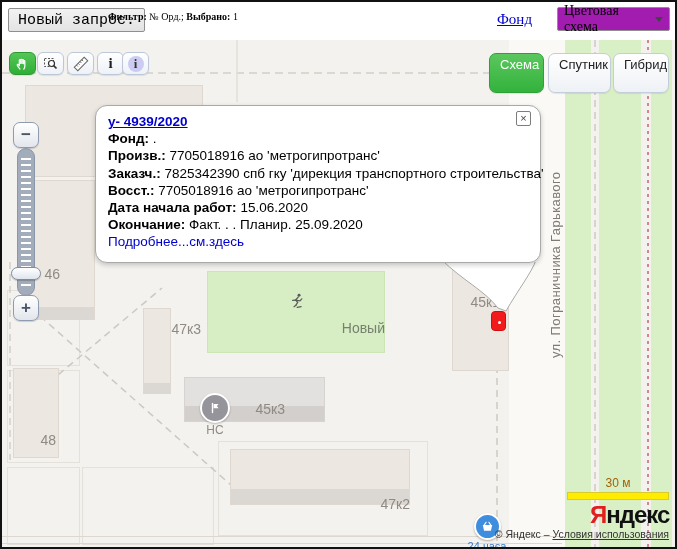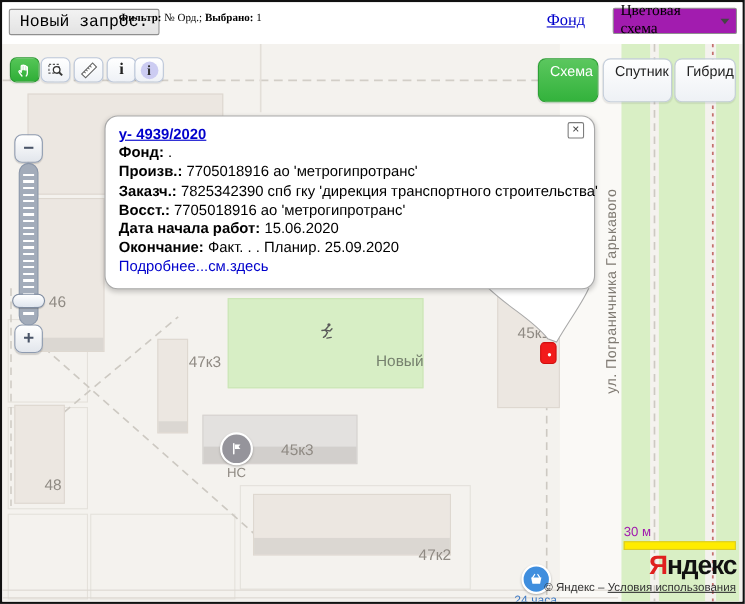--- a/index.html
+++ b/index.html
@@ -100,21 +100,21 @@
   .i-glyph { font-family:"Liberation Serif", serif; font-weight:bold; font-size:15px; color:#222; line-height:1; }
   .i-circle { width:16px; height:16px; border-radius:50%; background:#ccccf2; display:flex; align-items:center; justify-content:center; }
   
   .type-btn {
     top:13px; height:40px; border:1px solid #c4cdda; border-radius:7px; padding:0 10px;
     background:linear-gradient(#ffffff,#eef1f5); font-size:13px; color:#222; line-height:21px;
     text-align:center; cursor:pointer; box-shadow:0 1px 1px rgba(0,0,0,.08);
   }
   .type-btn.active { background:linear-gradient(#5bc75e,#33b23c); border-color:#2ea036; color:#fff; }
   
-  .scale-label { left:565px; top:436px; width:102px; text-align:left; font-size:12px; color:#a21caf; }
+  .scale-label { left:565px; top:436px; width:102px; text-align:center; font-size:12px; color:#a16207; }
   .scale-bar { left:565px; top:452px; width:102px; height:8px; background:#ffec00; border:1px solid #d9cb2a; }
   .logo { left:588px; top:461px; font-size:24px; font-weight:bold; letter-spacing:-1px; color:#111; white-space:nowrap; }
   .logo .ya { color:#e01f1f; }
   .copyright { right:6px; top:488px; font-size:10.5px; color:#333; white-space:nowrap; }
   .copyright .terms { text-decoration:underline; cursor:pointer; color:#333; }
 </style>
 </head>
 <body>
 
 <div class="page">

